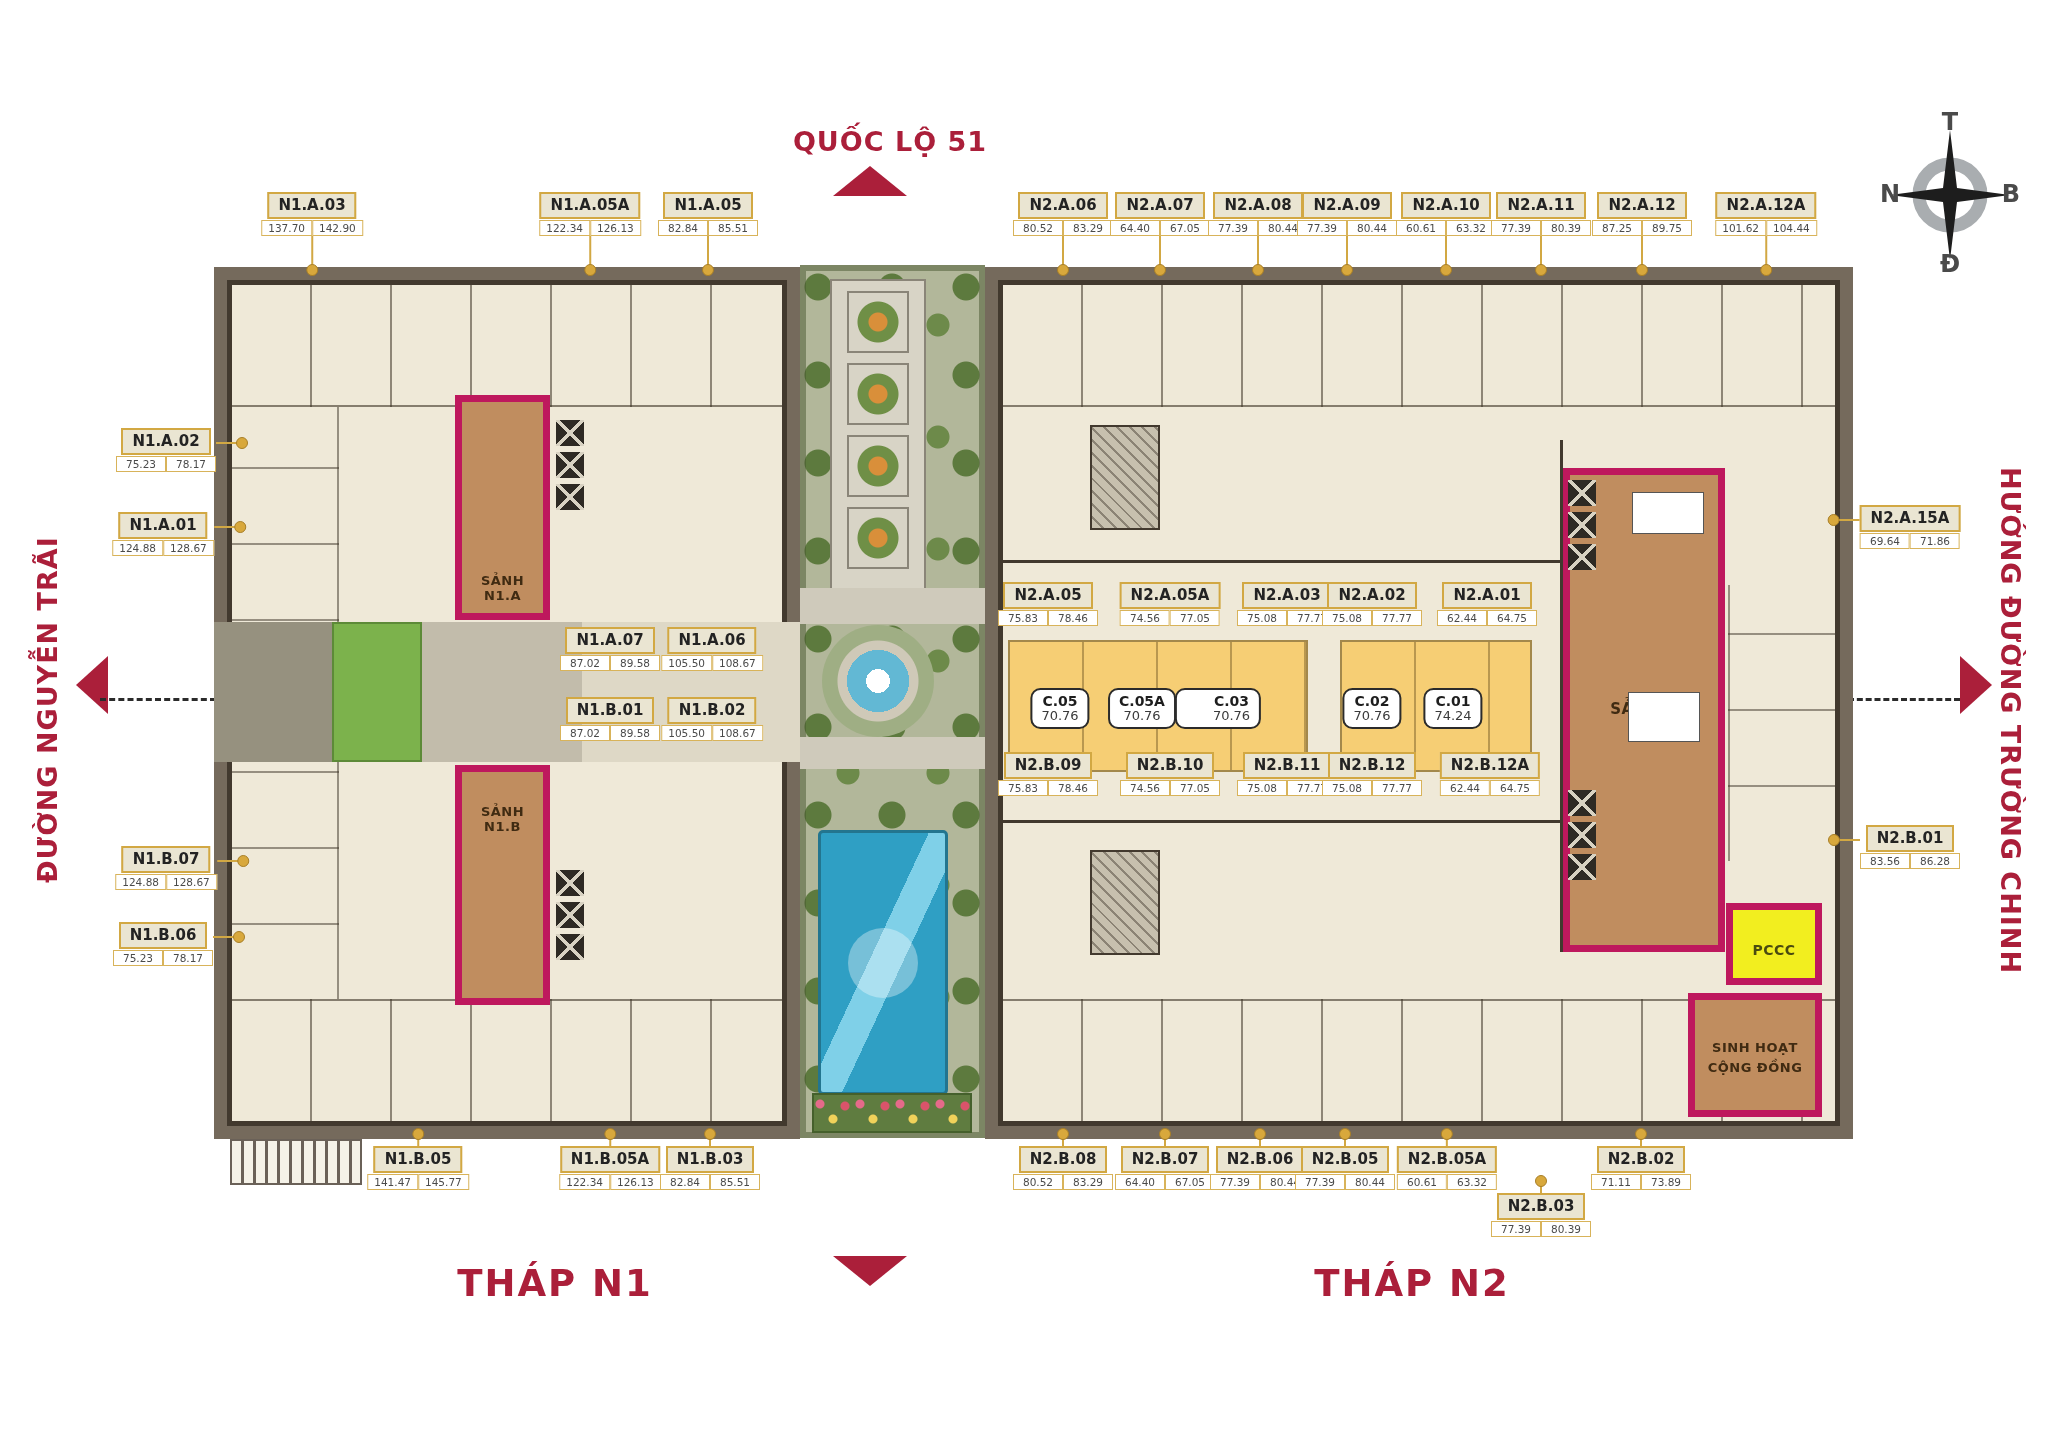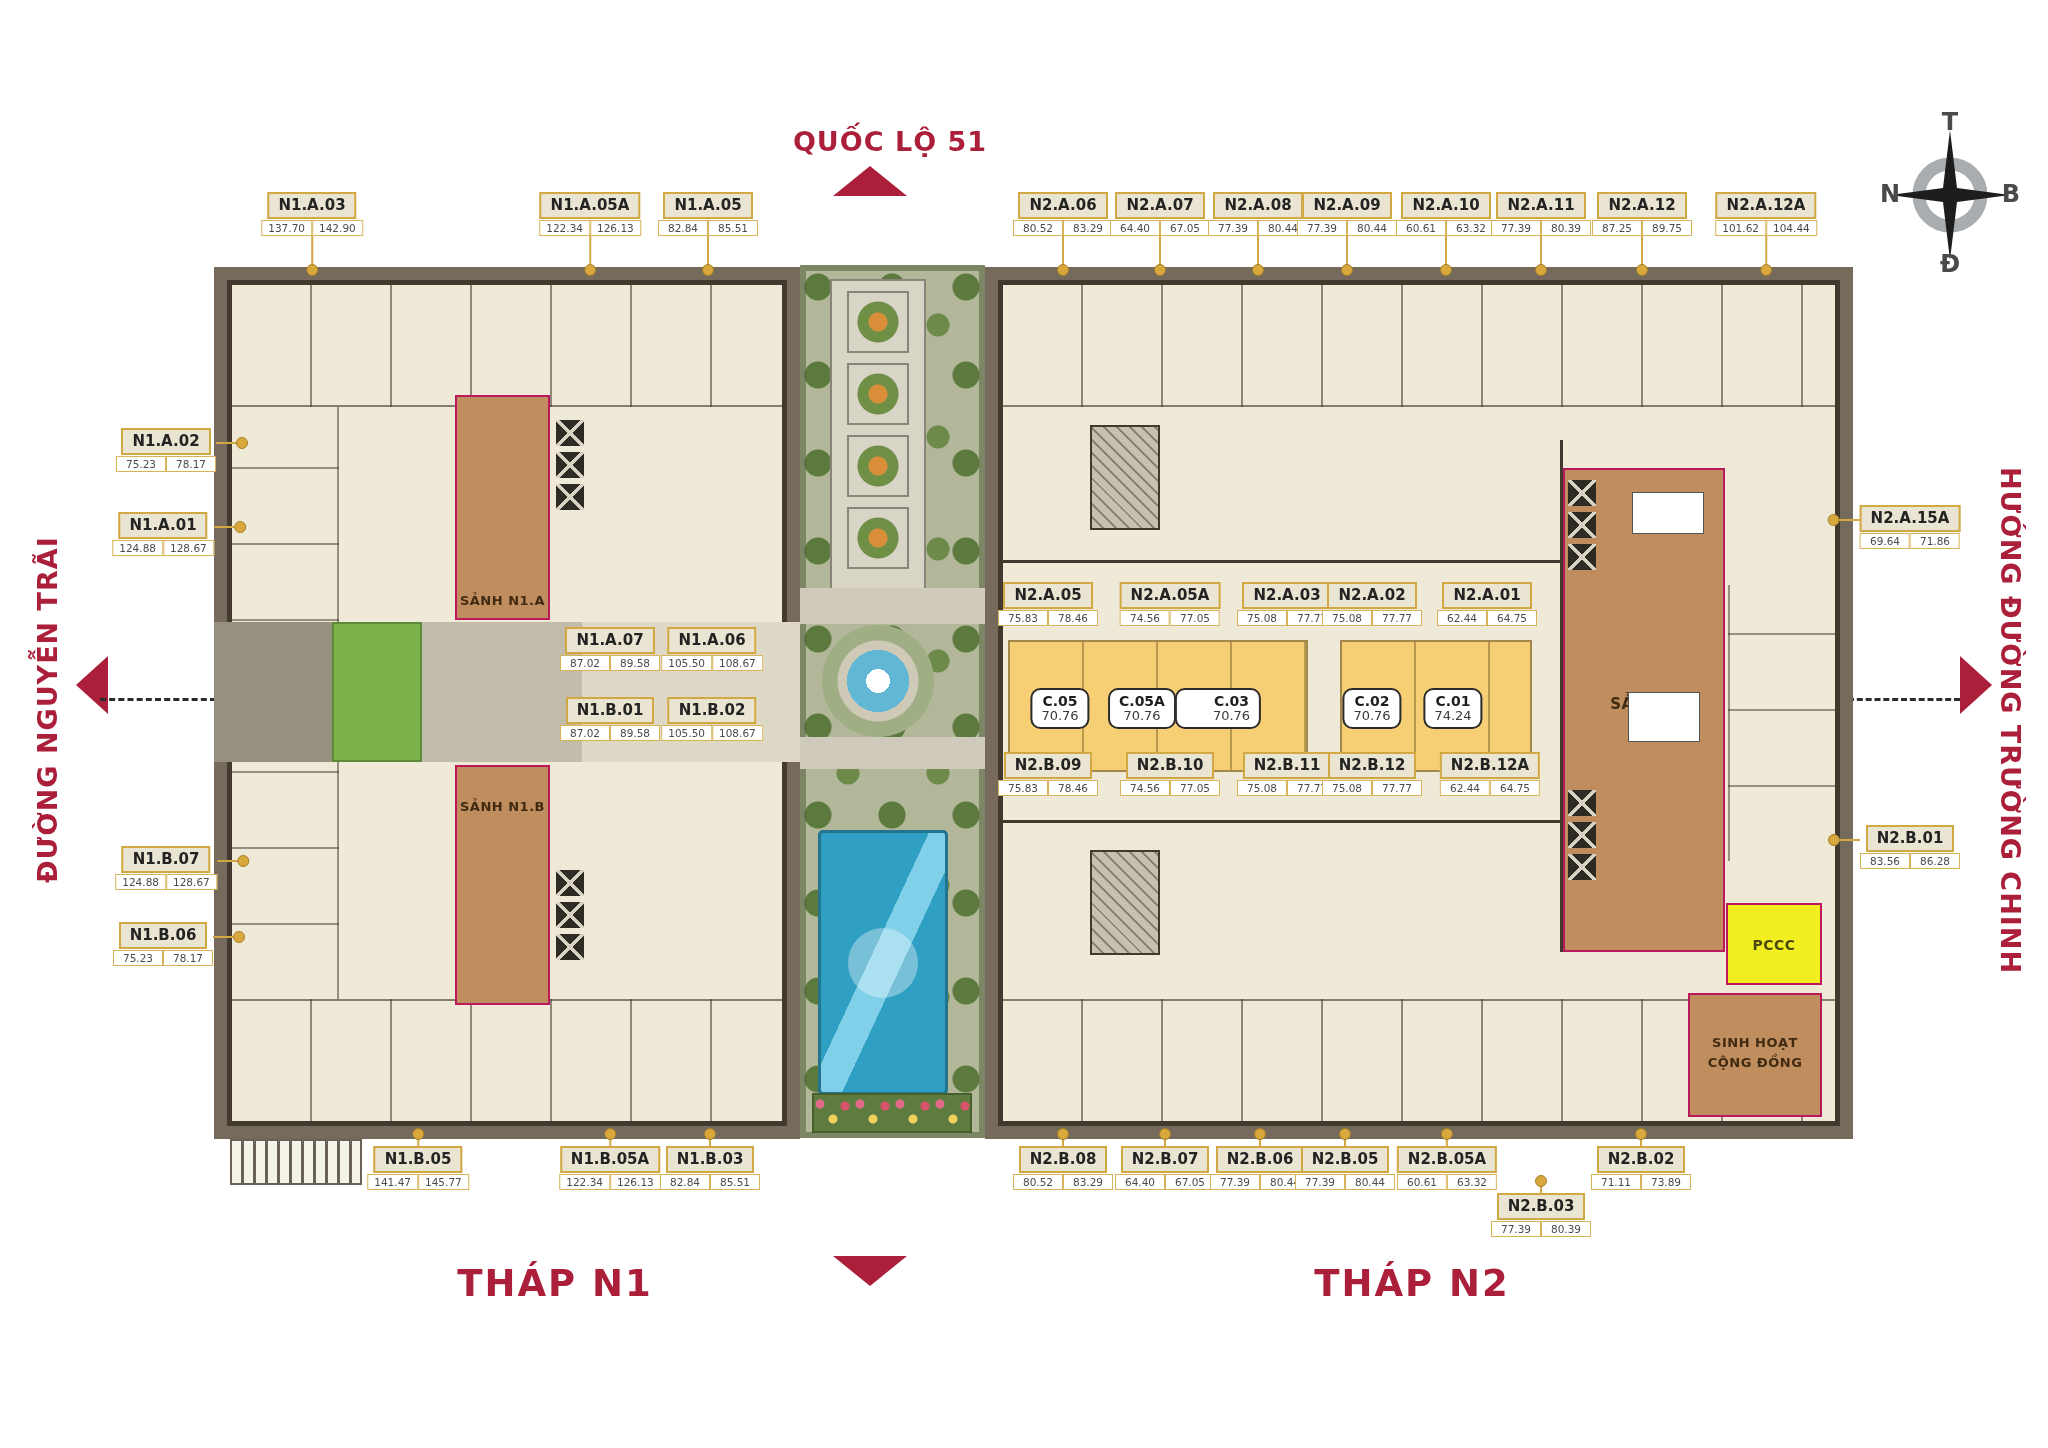--- a/index.html
+++ b/index.html
@@ -35,21 +35,21 @@
   .units-band{position:absolute;left:0;right:0;height:120px;
     background:repeating-linear-gradient(90deg,transparent 0 78px,rgba(62,53,40,.55) 78px 80px);}
   .units-band.top{top:0;border-bottom:2px solid rgba(62,53,40,.6);}
   .units-band.bottom{bottom:0;border-top:2px solid rgba(62,53,40,.6);}
   .units-band-side{position:absolute;top:122px;bottom:122px;width:105px;
     background:repeating-linear-gradient(0deg,transparent 0 74px,rgba(62,53,40,.5) 74px 76px);}
   .side-left{left:0;border-right:2px solid rgba(62,53,40,.5);}
   .side-right{right:0;border-left:2px solid rgba(62,53,40,.5);}
   .wall-h{position:absolute;height:3px;background:#42392e;}
   .wall-v{position:absolute;width:3px;background:#42392e;}
-  .room{position:absolute;box-sizing:border-box;border:2px solid #be185d;}
+  .room{position:absolute;box-sizing:border-box;border:7px solid #be185d;}
   .room-brown{background:#c08d5f;}
   .room-yellow{background:#f2ee1f;}
   .room-label{position:absolute;width:100%;text-align:center;font-weight:bold;
     font-size:13px;color:#402b12;letter-spacing:.5px;}
   .elev{position:absolute;width:28px;height:26px;background:#2e2a24;
     background-image:linear-gradient(45deg,transparent 46%,#d8d2c2 46% 54%,transparent 54%),
                      linear-gradient(-45deg,transparent 46%,#d8d2c2 46% 54%,transparent 54%);}
   .core{position:absolute;background:#c7c0ae;border:2px solid #42392e;box-sizing:border-box;
     background-image:repeating-linear-gradient(45deg,transparent 0 7px,rgba(66,57,46,.45) 7px 9px);}
   .desk{position:absolute;background:#ffffff;border:1.5px solid #555;box-sizing:border-box;}

